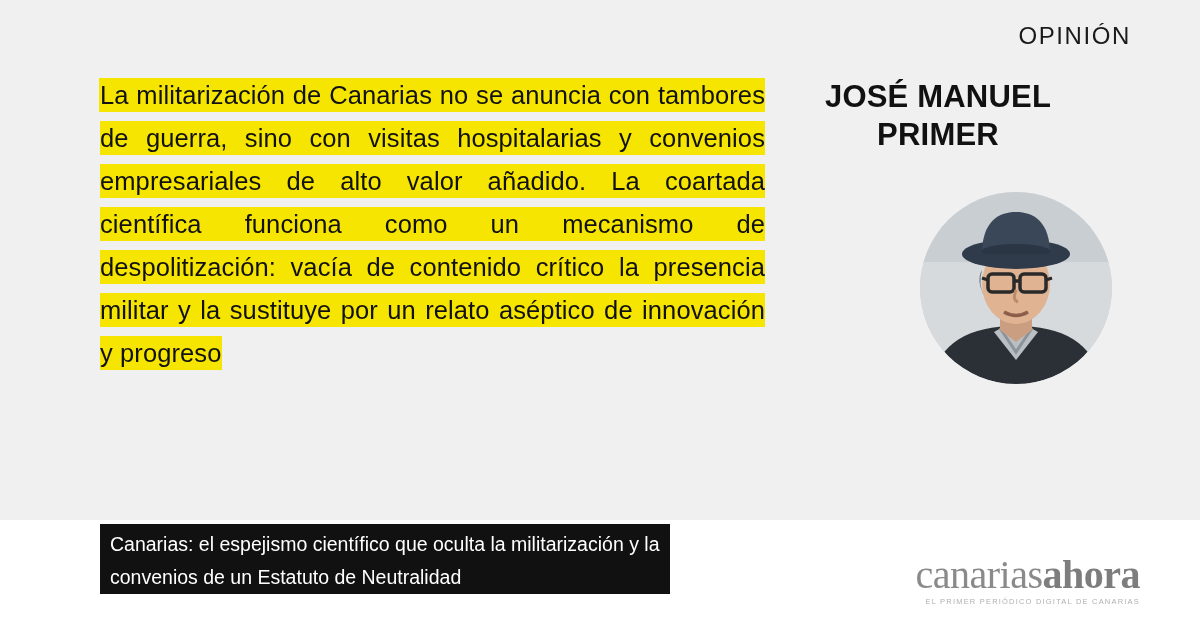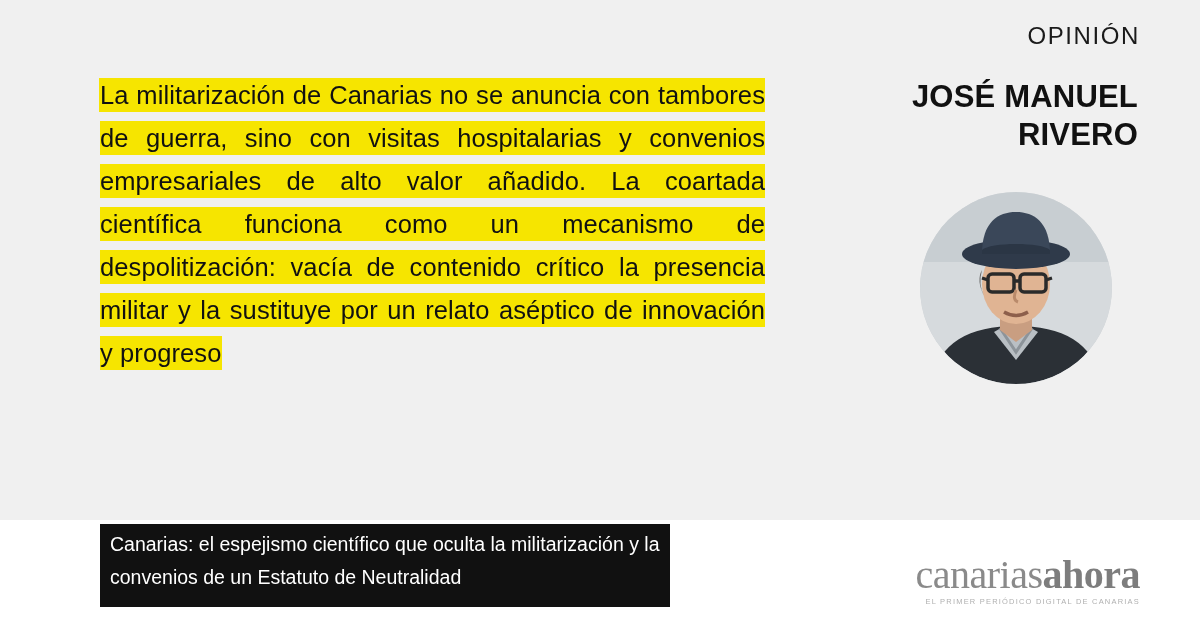--- a/index.html
+++ b/index.html
@@ -35,33 +35,33 @@
     letter-spacing: 0.1px;
   }
   .quote-text .hl {
     background: #f6e500;
     box-shadow: 0 0 0 1px #f6e500;
     padding: 2px 0;
   }
   
   .opinion-label {
     position: absolute;
-    right: 60px;
+    right: 69px;
     top: 22px;
     font-size: 24px;
     letter-spacing: 1.6px;
     color: #1a1a1a;
     font-weight: 400;
   }
   .author-name {
     position: absolute;
     right: 62px;
     top: 78px;
     width: 400px;
-    text-align: right;
+    text-align: center;
     font-size: 31px;
     font-weight: bold;
     line-height: 38px;
     color: #111;
     letter-spacing: 0.2px;
   }
   .avatar {
     position: absolute;
     right: 88px;
     top: 192px;
@@ -83,21 +83,21 @@
   }
   .headline {
     position: absolute;
     left: 100px;
     top: 524px;
     max-width: 665px;
     background: #111111;
     color: #ffffff;
     font-size: 19.5px;
     line-height: 33px;
-    padding: 4px 10px 13px 10px;
+    padding: 4px 10px 0 10px;
     box-decoration-break: clone;
     -webkit-box-decoration-break: clone;
   }
   .headline span.line {
     display: block;
   }
   .logo {
     position: absolute;
     right: 60px;
     bottom: 22px;
@@ -124,21 +124,21 @@
 <div class="card">
 
   <div class="quote-wrap">
     <div class="quote-text"><span class="hl">La militarización de Canarias no se anuncia con tambores de guerra, sino con visitas hospitalarias y convenios empresariales de alto valor añadido. La coartada científica funciona como un mecanismo de despolitización: vacía de contenido crítico la presencia militar y la sustituye por un relato aséptico de innovación y progreso</span></div>
   </div>
 
   <div class="opinion-label">OPINIÓN</div>
 
   <div class="author-name">
     <div>JOSÉ MANUEL</div>
-    <div>RIVERO</div>
+    <div>PRIMER</div>
   </div>
 
   <div class="avatar">
     <svg viewBox="0 0 192 192" xmlns="http://www.w3.org/2000/svg">
       <defs>
         <clipPath id="circ">
             <circle cx="96" cy="96" r="96"></circle>
           </clipPath>
       </defs>
       <g clip-path="url(#circ)">

